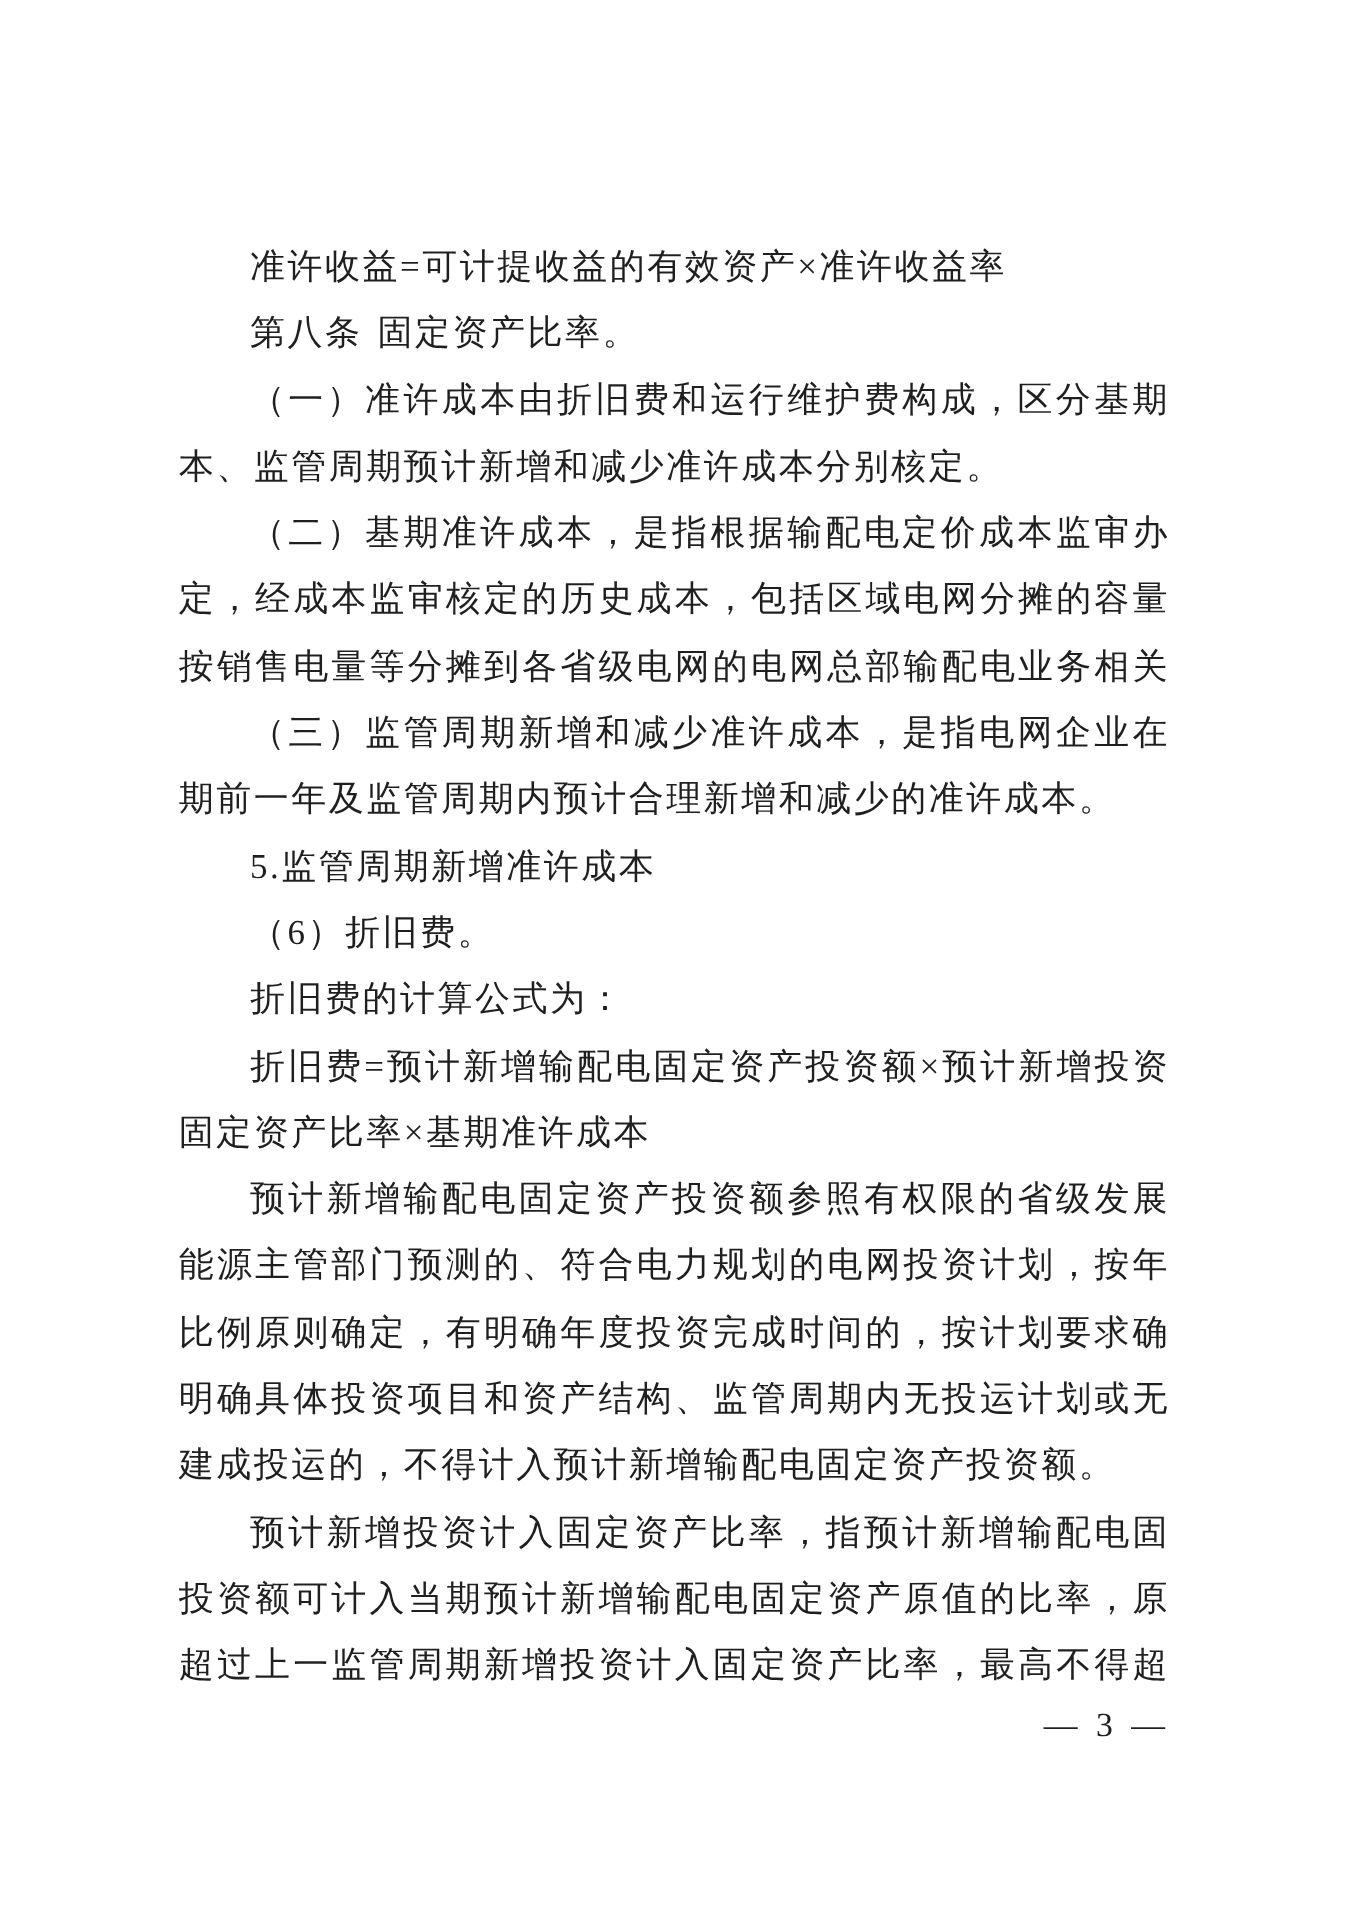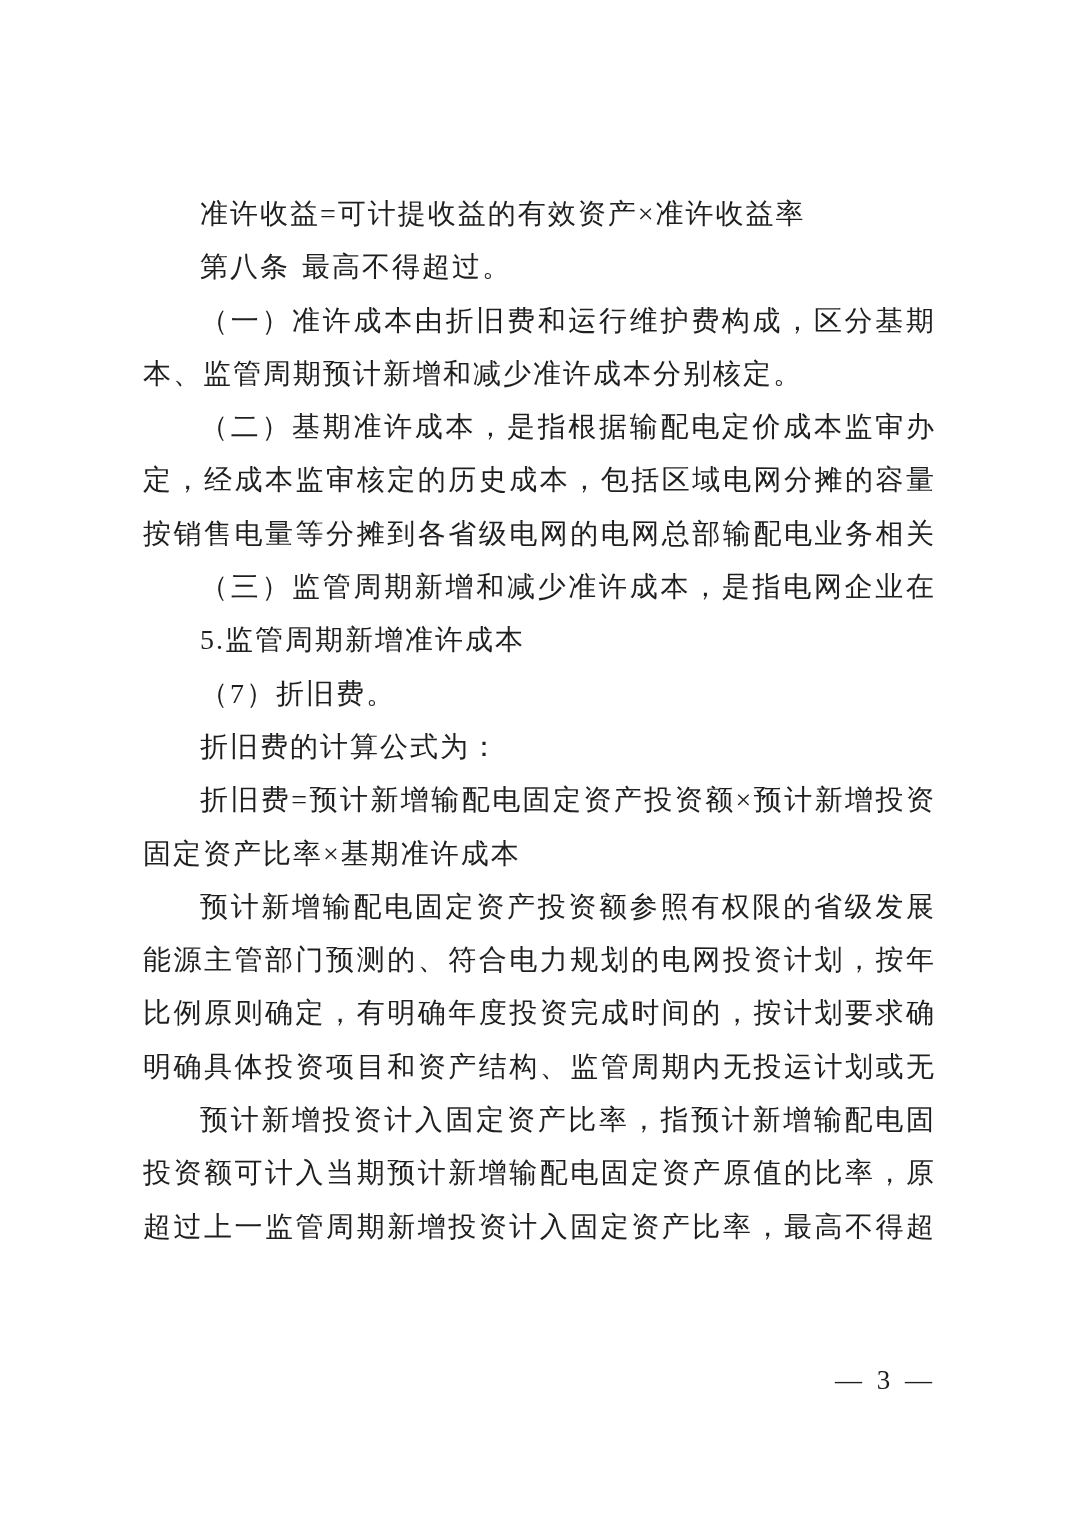--- a/index.html
+++ b/index.html
@@ -52,34 +52,36 @@
     line-height: 40px;
     color: #1f1f1f;
   }
 </style>
 </head>
 <body>
 
 <div class="page">
   <div class="text-block">
       <div class="line indent"><span class="seg">准许收益=可计提收益的有效资产×准许收益率</span></div>
-      <div class="line indent"><span class="seg seg-bold">第八条</span><span class="seg">最高不得超过。</span></div>
+      <div class="line indent"><span class="seg seg-bold">第八条</span><span class="seg">固定资产比率。</span></div>
       <div class="line indent justify"><span class="seg">（一）准许成本由折旧费和运行维护费构成，区分基期准许成</span></div>
       <div class="line"><span class="seg">本、监管周期预计新增和减少准许成本分别核定。</span></div>
       <div class="line indent justify"><span class="seg">（二）基期准许成本，是指根据输配电定价成本监审办法等规</span></div>
       <div class="line justify"><span class="seg">定，经成本监审核定的历史成本，包括区域电网分摊的容量电费和</span></div>
       <div class="line justify"><span class="seg">按销售电量等分摊到各省级电网的电网总部输配电业务相关费用。</span></div>
       <div class="line indent justify"><span class="seg">（三）监管周期新增和减少准许成本，是指电网企业在监管周</span></div>
+      <div class="line"><span class="seg">期前一年及监管周期内预计合理新增和减少的准许成本。</span></div>
       <div class="line indent"><span class="seg">5.监管周期新增准许成本</span></div>
-      <div class="line indent"><span class="seg">（7）折旧费。</span></div>
+      <div class="line indent"><span class="seg">（6）折旧费。</span></div>
       <div class="line indent"><span class="seg">折旧费的计算公式为：</span></div>
       <div class="line indent justify"><span class="seg">折旧费=预计新增输配电固定资产投资额×预计新增投资计入</span></div>
       <div class="line"><span class="seg">固定资产比率×基期准许成本</span></div>
       <div class="line indent justify"><span class="seg">预计新增输配电固定资产投资额参照有权限的省级发展改革、</span></div>
       <div class="line justify"><span class="seg">能源主管部门预测的、符合电力规划的电网投资计划，按年度间等</span></div>
       <div class="line justify"><span class="seg">比例原则确定，有明确年度投资完成时间的，按计划要求确定。未</span></div>
       <div class="line justify"><span class="seg">明确具体投资项目和资产结构、监管周期内无投运计划或无法按期</span></div>
+      <div class="line"><span class="seg">建成投运的，不得计入预计新增输配电固定资产投资额。</span></div>
       <div class="line indent justify"><span class="seg">预计新增投资计入固定资产比率，指预计新增输配电固定资产</span></div>
       <div class="line justify"><span class="seg">投资额可计入当期预计新增输配电固定资产原值的比率，原则上不</span></div>
       <div class="line justify"><span class="seg">超过上一监管周期新增投资计入固定资产比率，最高不得超过</span></div>
     </div>
   <div class="footer-page-number">— 3 —</div>
 </div>
 
 </body></html>

